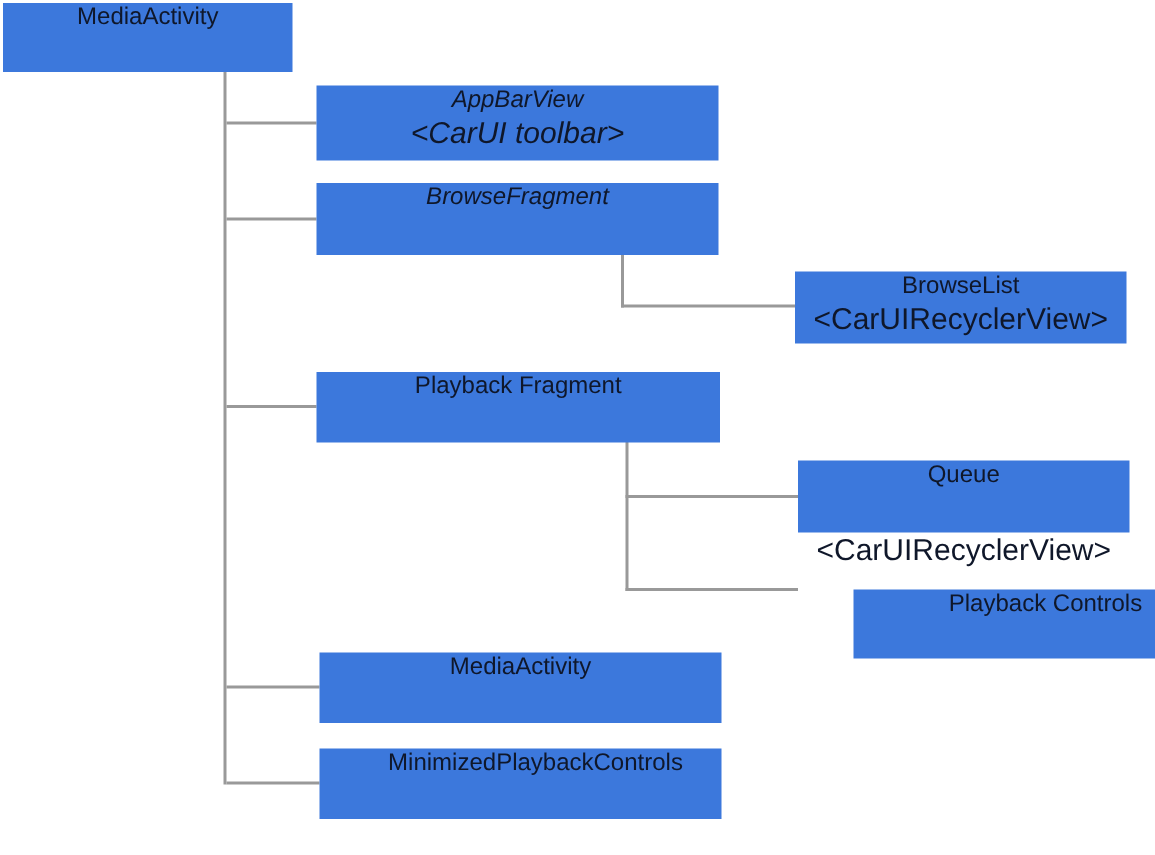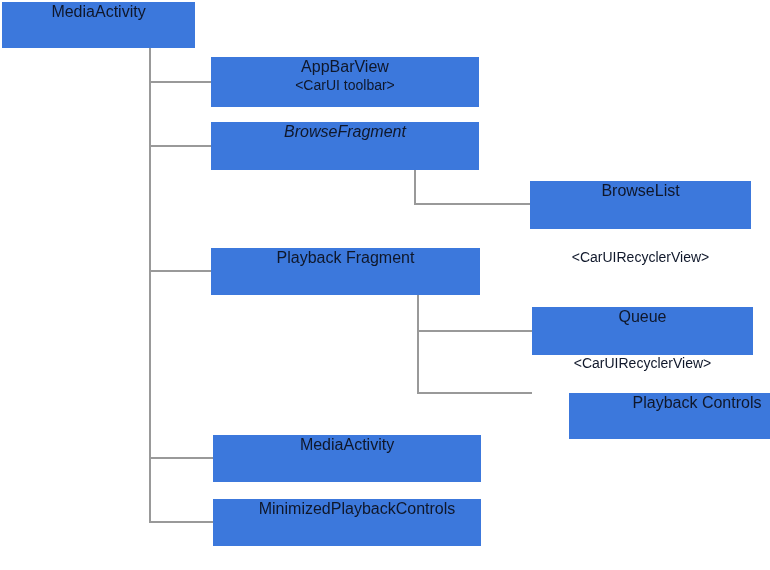--- a/index.html
+++ b/index.html
@@ -24,21 +24,21 @@
     align-items: center;
     text-align: center;
     box-sizing: border-box;
     line-height: 1.25;
   }
   .node-label {
     font-size: 16px;
     white-space: nowrap;
   }
   .node-sublabel {
-    font-size: 14px;
+    font-size: 20px;
     white-space: nowrap;
   }
   .connector {
     position: absolute;
     background: #999999;
   }
 </style>
 </head>
 <body>
 
@@ -55,30 +55,30 @@
   <div class="connector" style="left:414px; top:203px; width:116px; height:2px;"></div>
 
   <div class="connector" style="left:417px; top:294px; width:2px; height:100px;"></div>
   <div class="connector" style="left:417px; top:330px; width:115px; height:2px;"></div>
   <div class="connector" style="left:417px; top:392px; width:115px; height:2px;"></div>
 
   <div class="node" style="left:2px; top:2px; width:193px; height:46px;">
     <div class="node-label">MediaActivity</div>
   </div>
 
-  <div class="node" style="left:211px; top:57px; width:268px; height:50px;">
+  <div class="node" style="left:211px; top:57px; width:268px; height:50px;font-style:italic;">
     <div class="node-label">AppBarView</div>
     <div class="node-sublabel">&lt;CarUI toolbar&gt;</div>
   </div>
 
   <div class="node" style="left:211px; top:122px; width:268px; height:48px;font-style:italic;">
     <div class="node-label">BrowseFragment</div>
   </div>
 
-  <div class="node" style="left:530px; top:181px; width:221px; height:48px;gap:48px;">
+  <div class="node" style="left:530px; top:181px; width:221px; height:48px;">
     <div class="node-label">BrowseList</div>
     <div class="node-sublabel">&lt;CarUIRecyclerView&gt;</div>
   </div>
 
   <div class="node" style="left:211px; top:248px; width:269px; height:47px;">
     <div class="node-label">Playback Fragment</div>
   </div>
 
   <div class="node" style="left:532px; top:307px; width:221px; height:48px;gap:28px;">
     <div class="node-label">Queue</div>

